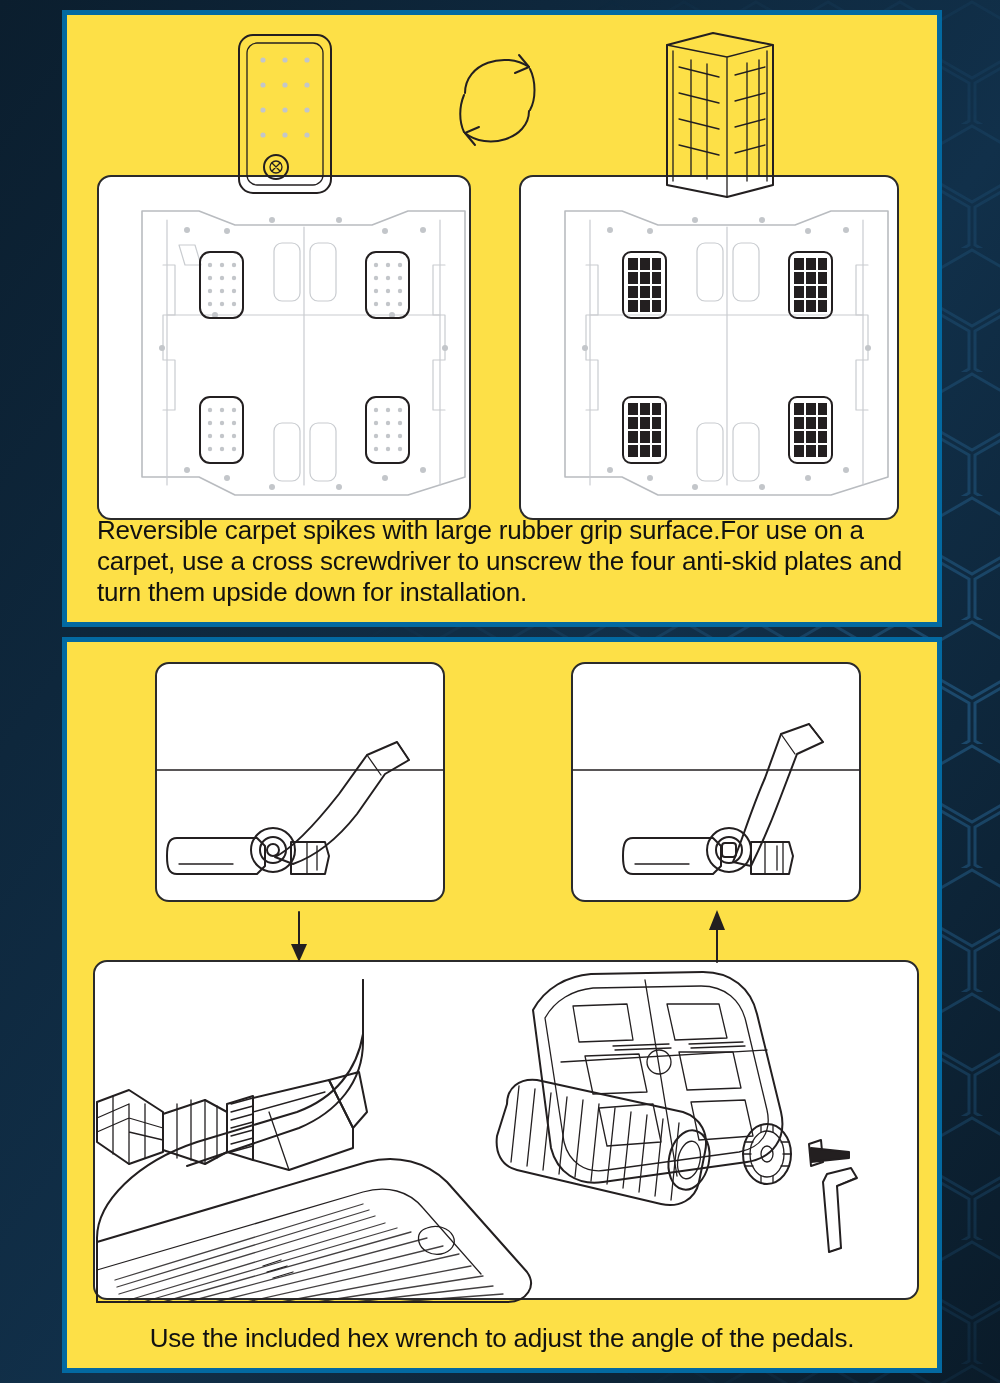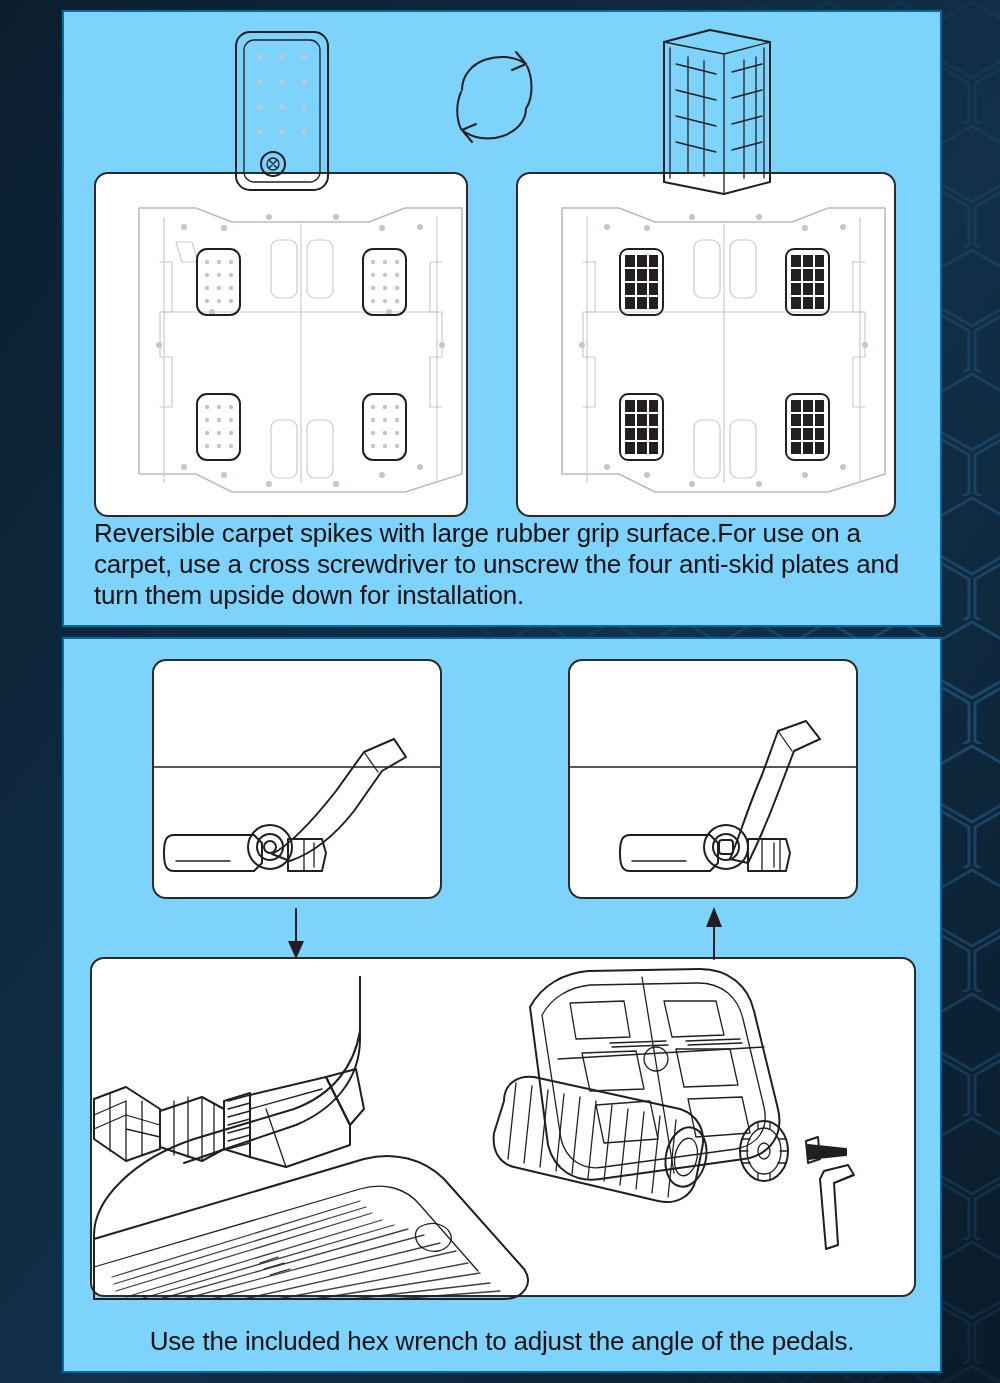--- a/index.html
+++ b/index.html
@@ -22,22 +22,22 @@
     background: #0c2030;
   }
   #bg .hexwrap {
     position: absolute;
     inset: 0;
   }
 
   
   .panel {
     position: absolute;
-    background: #7dd3fc;
-    border: 2px solid #0369a1;
+    background: #fde047;
+    border: 5px solid #0369a1;
     box-sizing: border-box;
   }
   #panel-top {
     left: 62px;
     top: 10px;
     width: 880px;
     height: 617px;
   }
   #panel-bottom {
     left: 62px;

